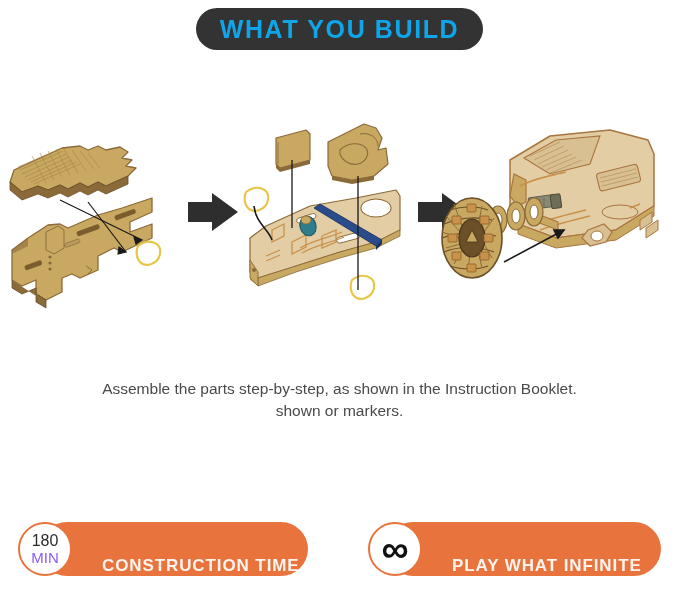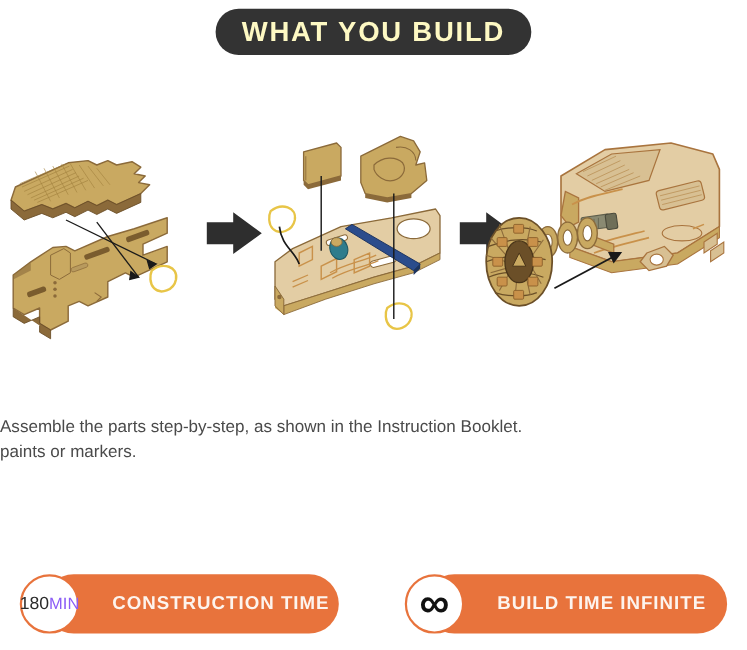--- a/index.html
+++ b/index.html
@@ -24,21 +24,21 @@
     top: 8px;
     width: 287px;
     height: 42px;
     background: #333333;
     border-radius: 21px;
     display: flex;
     align-items: center;
     justify-content: center;
   }
   .title-pill span {
-    color: #fef9c3;
+    color: #0ea5e9;
     font-family: "Liberation Sans", sans-serif;
     font-size: 25px;
     font-weight: bold;
     letter-spacing: 1.6px;
   }
 
   
   .steps {
     position: absolute;
     left: 0;
@@ -64,20 +64,21 @@
   .arrow-2 { left: 416px; }
 
   .step svg, .arrow svg { display: block; }
 
   
   .body-copy {
     position: absolute;
     left: 0;
     top: 378px;
     width: 679px;
+    text-align: center;
     color: #4a4a4a;
     font-family: "Liberation Sans", sans-serif;
     font-size: 15.5px;
     line-height: 22px;
     font-weight: 400;
   }
   .body-copy .line { display: block; white-space: nowrap; }
 
   
   .badges {
@@ -93,41 +94,41 @@
     height: 54px;
   }
   .badge-bar {
     position: absolute;
     left: 0;
     top: 0;
     height: 54px;
     background: #E8733C;
     border-radius: 27px;
     display: flex;
-    align-items: center;
+    align-items: flex-end;
   }
   .badge-label {
     color: #FDF4EE;
     font-family: "Liberation Sans", sans-serif;
     font-size: 17px;
     font-weight: bold;
     letter-spacing: 0.9px;
     white-space: nowrap;
   }
   .badge-circle {
     position: absolute;
     top: 0;
     width: 54px;
     height: 54px;
     border-radius: 50%;
     background: #ffffff;
     border: 2px solid #E8733C;
     box-sizing: border-box;
     display: flex;
-    flex-direction: row;
+    flex-direction: column;
     align-items: center;
     justify-content: center;
   }
   .circle-top {
     color: #2b2b2b;
     font-family: "Liberation Sans", sans-serif;
     font-size: 16px;
     line-height: 17px;
     font-weight: 400;
   }
@@ -402,37 +403,37 @@
       <g stroke="#1a1a1a" stroke-width="1.6" fill="#1a1a1a">
         <line x1="64" y1="142" x2="124" y2="110"></line>
         <polygon points="124,110 114,110 118,118"></polygon>
       </g>
     </svg>
   </div>
 </div>
 
 <div class="body-copy">
   <span class="line">Assemble the parts step-by-step, as shown in the Instruction Booklet.</span>
-  <span class="line">paints or markers.</span>
+  <span class="line">shown or markers.</span>
 </div>
 
 <div class="badges">
 
   <div class="badge badge-construction">
     <div class="badge-bar">
       <span class="badge-label">CONSTRUCTION TIME</span>
     </div>
     <div class="badge-circle">
       <span class="circle-top">180</span>
       <span class="circle-bottom">MIN</span>
     </div>
   </div>
 
   <div class="badge badge-play">
     <div class="badge-bar">
-      <span class="badge-label">BUILD TIME INFINITE</span>
+      <span class="badge-label">PLAY WHAT INFINITE</span>
     </div>
     <div class="badge-circle">
       <span class="circle-infinity">∞</span>
     </div>
   </div>
 
 </div>
 
 </body></html>

